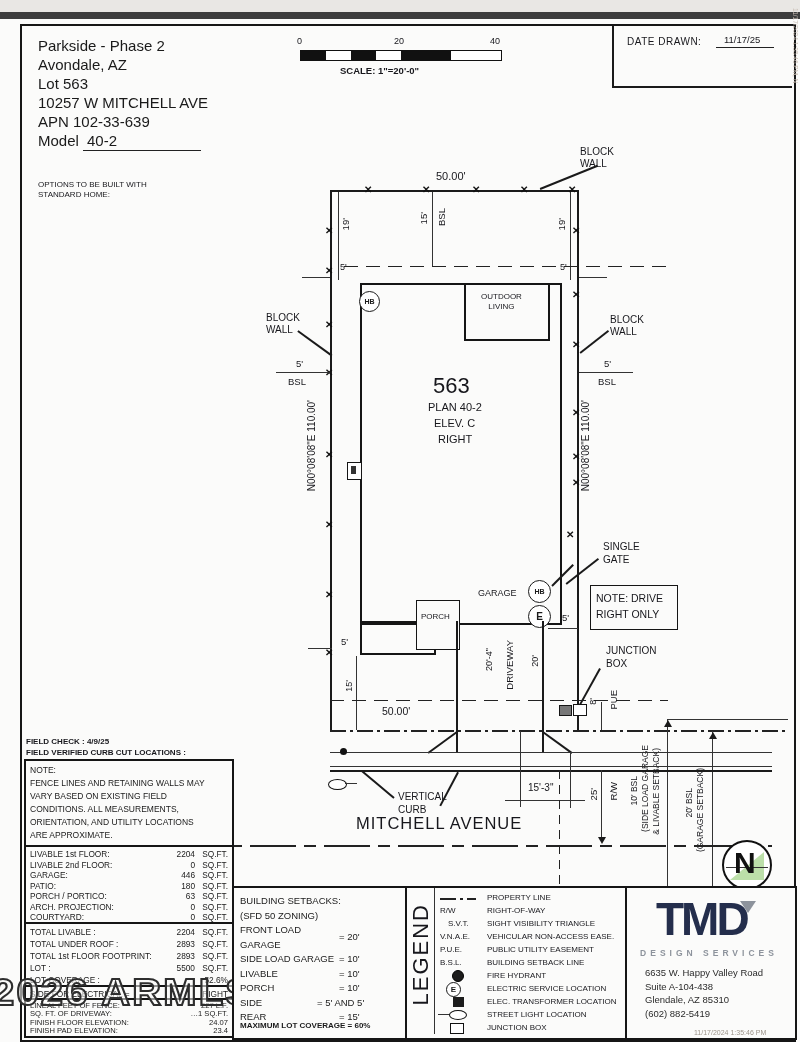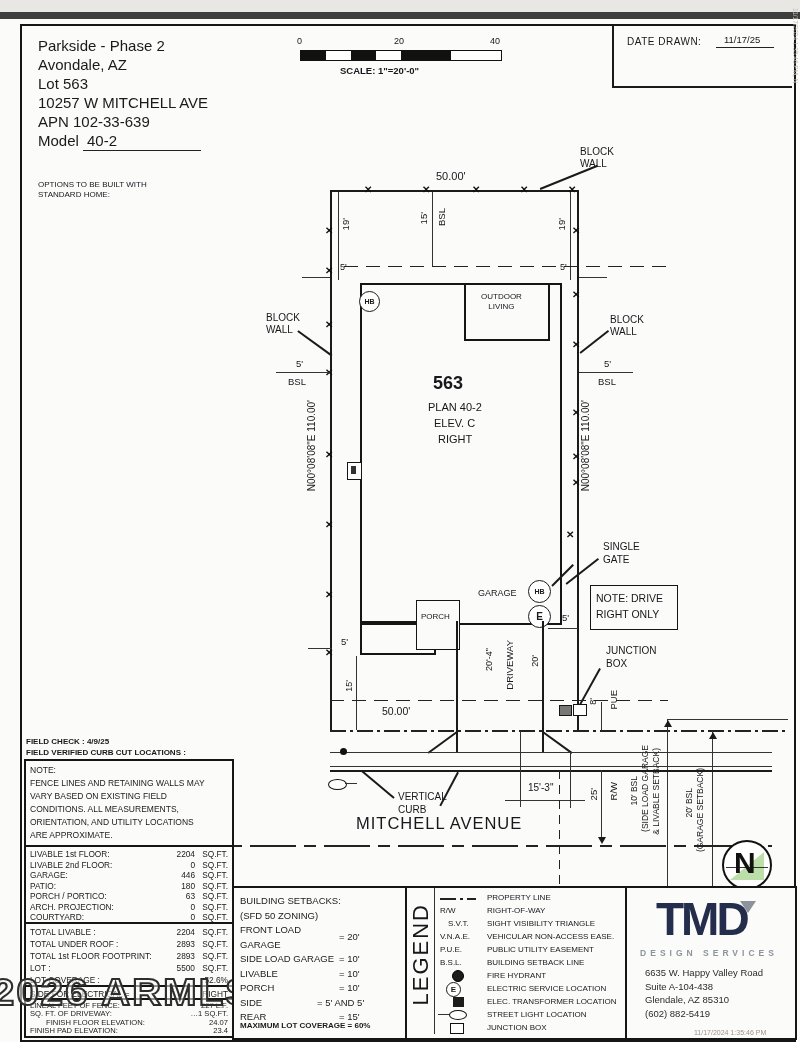--- a/index.html
+++ b/index.html
@@ -148,21 +148,21 @@
   <div class="box" style="left:416px;top:600px;width:42px;height:48px;border-width:1.6px;background:#fbfbfa;"></div>
   <span class="t" style="left:421px;top:612px;font-size:8px;">PORCH</span>
 
   <div class="circ" style="left:359px;top:291px;width:19px;height:19px;font-size:7px;">
       <span>HB</span>
     </div>
 
   <div class="box" style="left:347px;top:462px;width:13px;height:16px;border-width:1.4px;background:#fff;"></div>
   <div style="position:absolute;left:351px;top:466px;width:5px;height:8px;background:#333;"></div>
 
-  <span class="t" style="left:433px;top:373px;font-size:18px;font-weight:bold;">563</span>
+  <span class="t" style="left:433px;top:373px;font-size:22px;font-weight:normal;">563</span>
   <span class="t" style="left:428px;top:401px;font-size:11px;">PLAN 40-2</span>
   <span class="t" style="left:434px;top:417px;font-size:11px;">ELEV. C</span>
   <span class="t" style="left:438px;top:433px;font-size:11px;">RIGHT</span>
 
   <span class="t" style="left:478px;top:588px;font-size:9px;">GARAGE</span>
   <div class="circ" style="left:528px;top:580px;width:21px;height:21px;font-size:7px;">
       <span>HB</span>
     </div>
   <div class="circ" style="left:528px;top:605px;width:21px;height:21px;font-size:10px;">
       <span>E</span>
@@ -348,21 +348,21 @@
   <div class="box" style="left:24px;top:998px;width:206px;height:36px;border-width:2px;background:#fbfbfa;">
     <div style="padding:1px 4px;font-size:7.6px;">
       <div class="row" style="height:8.5px;">
           <span style="flex:1;">LINEAL FEET OF FENCE:</span>
           <span>227 L.F.</span>
         </div>
       <div class="row" style="height:8.5px;">
           <span style="flex:1;">SQ. FT. OF DRIVEWAY:</span>
           <span>…1 SQ.FT.</span>
         </div>
-      <div class="row" style="height:8.5px;margin-left:16px;">
+      <div class="row" style="height:8.5px;">
           <span style="flex:1;">FINISH FLOOR ELEVATION:</span>
           <span>24.07</span>
         </div>
       <div class="row" style="height:8.5px;">
           <span style="flex:1;">FINISH PAD ELEVATION:</span>
           <span>23.4</span>
         </div>
     </div>
   </div>
 

